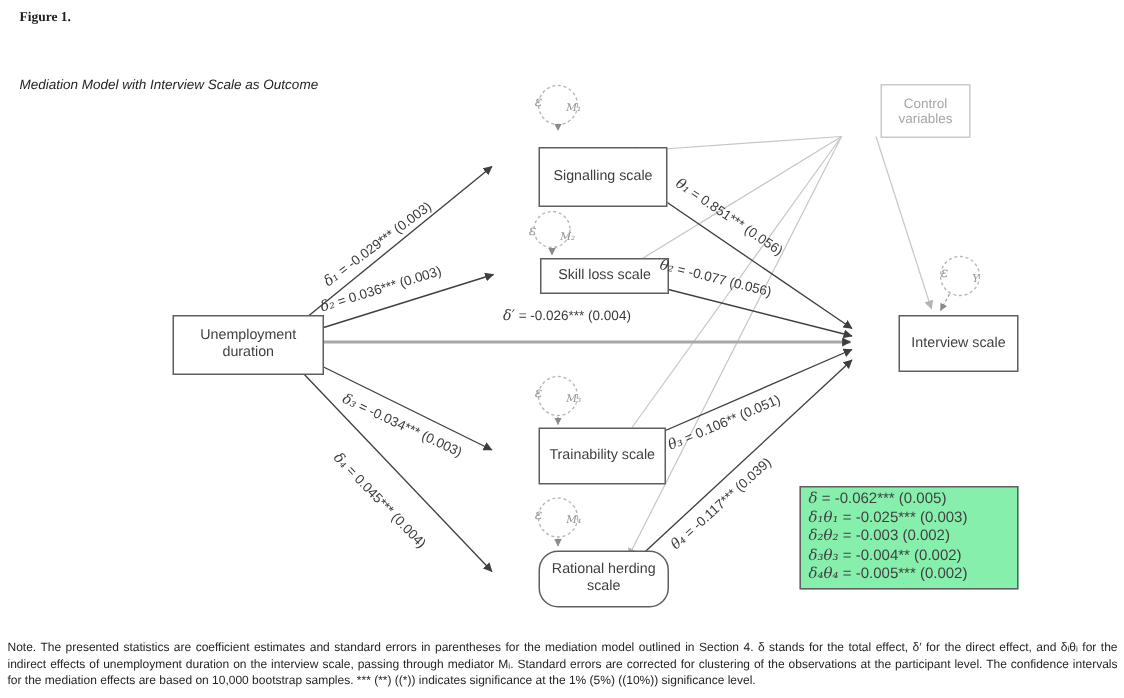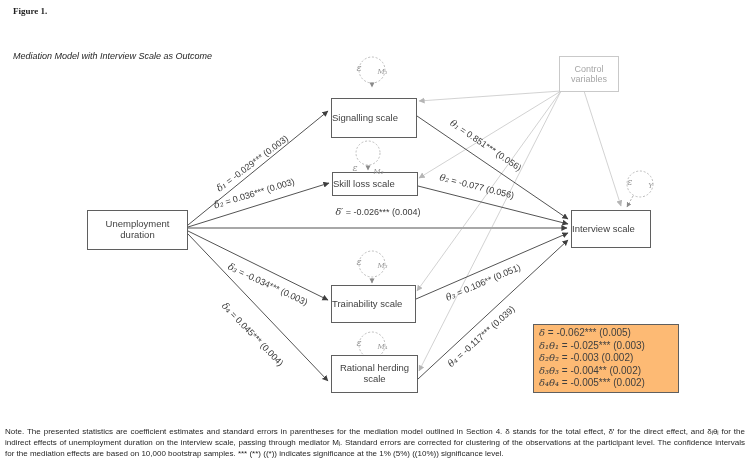--- a/index.html
+++ b/index.html
@@ -1,30 +1,30 @@
 <!DOCTYPE html>
 <html><head>
 <meta charset="utf-8">
 <style>
   html,body{margin:0;padding:0;background:#fff;}
   body{width:749px;height:465px;position:relative;overflow:hidden;
        font-family:"Liberation Sans","DejaVu Sans",sans-serif;}
   .fig-head{position:absolute;left:13px;top:6px;font-size:9px;font-weight:bold;color:#1f1f1f;font-family:Liberation Serif, serif;}
   .fig-cap{position:absolute;left:13px;top:19px;font-size:9px;font-style:italic;color:#1f1f1f;margin-top:32px;}
   svg.diagram{position:absolute;left:0;top:0;z-index:1;}
-  .node{position:absolute;display:flex;align-items:center;justify-content:flex-start;text-align:center;
-        border:1px solid #5f5f5f;background:#fff;color:#3f3f3f;font-size:9.5px;line-height:1.15;z-index:2;}
+  .node{position:absolute;display:flex;align-items:center;justify-content:center;text-align:center;
+        border:1px solid #5f5f5f;background:#fff;color:#3f3f3f;font-size:9.5px;line-height:1.15;z-index:2;margin-left:28px;}
   .node.gray{border-color:#c9c9c9;color:#a6a6a6;}
   .plabel{position:absolute;white-space:nowrap;font-size:9px;color:#3a3a3a;z-index:3;}
   .plabel i{font-family:"DejaVu Serif","Liberation Serif",serif;font-style:italic;font-size:9.5px;}
   .err-label{position:absolute;z-index:3;color:#949494;font-size:9.5px;white-space:nowrap;
              font-family:"DejaVu Serif","Liberation Serif",serif;font-style:italic;
              transform:translate(-50%,-55%);}
   .err-label sub{font-size:7px;margin-left:16px;}
-  .stats{position:absolute;left:533px;top:324px;width:134px;border:1px solid #5f5f5f;background:#fdba74;
+  .stats{position:absolute;left:533px;top:324px;width:134px;border:1px solid #5f5f5f;background:#86efac;
          z-index:3;padding:2px 5px;font-size:10px;color:#3f3f3f;line-height:12.6px;white-space:nowrap;}
   .stats i{font-family:"DejaVu Serif","Liberation Serif",serif;font-style:italic;font-size:10px;}
   .note{position:absolute;left:5px;top:426px;width:740px;font-size:8px;line-height:11.2px;
         color:#1f1f1f;text-align:justify;}
 </style>
 </head>
 <body>
 
 <div class="fig-head">Figure 1.</div>
 <div class="fig-cap">Mediation Model with Interview Scale as Outcome</div>
@@ -85,32 +85,32 @@
 </div>
 <div class="node" style="left:331px;top:98px;width:84px;height:38px;">
   <span>Signalling scale</span>
 </div>
 <div class="node" style="left:332px;top:172px;width:84px;height:22px;">
   <span>Skill loss scale</span>
 </div>
 <div class="node" style="left:331px;top:285px;width:83px;height:36px;">
   <span>Trainability scale</span>
 </div>
-<div class="node" style="left:331px;top:355px;width:85px;height:36px;">
+<div class="node" style="left:331px;top:367px;width:85px;height:36px;border-radius:13px;">
   <span>Rational herding scale</span>
 </div>
 <div class="node" style="left:571px;top:210px;width:78px;height:36px;">
   <span>Interview scale</span>
 </div>
 <div class="node gray" style="left:559px;top:56px;width:58px;height:34px;font-size:9px;">
   <span>Control variables</span>
 </div>
 
 <div class="err-label" style="left:372px;top:70px;"><i>ε</i><sub>M₁</sub></div>
-<div class="err-label" style="left:368px;top:170px;"><i>ε</i><sub>M₂</sub></div>
+<div class="err-label" style="left:368px;top:156px;"><i>ε</i><sub>M₂</sub></div>
 <div class="err-label" style="left:372px;top:264px;"><i>ε</i><sub>M₃</sub></div>
 <div class="err-label" style="left:372px;top:345px;"><i>ε</i><sub>M₄</sub></div>
 <div class="err-label" style="left:640px;top:184px;"><i>ε</i><sub>Y</sub></div>
 
 <div class="plabel" style="left:252px;top:163px;transform:translate(-50%,-50%) rotate(-37deg);"><i>δ₁</i><span> = -0.029*** (0.003)</span></div>
 <div class="plabel" style="left:254px;top:193px;transform:translate(-50%,-50%) rotate(-17deg);"><i>δ₂</i><span> = 0.036*** (0.003)</span></div>
 <div class="plabel" style="left:378px;top:211px;transform:translate(-50%,-50%);"><i>δ′</i><span> = -0.026*** (0.004)</span></div>
 <div class="plabel" style="left:268px;top:284px;transform:translate(-50%,-50%) rotate(25deg);"><i>δ₃</i><span> = -0.034*** (0.003)</span></div>
 <div class="plabel" style="left:253px;top:334px;transform:translate(-50%,-50%) rotate(46deg);"><i>δ₄</i><span> = 0.045*** (0.004)</span></div>
 <div class="plabel" style="left:486px;top:145px;transform:translate(-50%,-50%) rotate(34deg);"><i>θ₁</i><span> = 0.851*** (0.056)</span></div>

